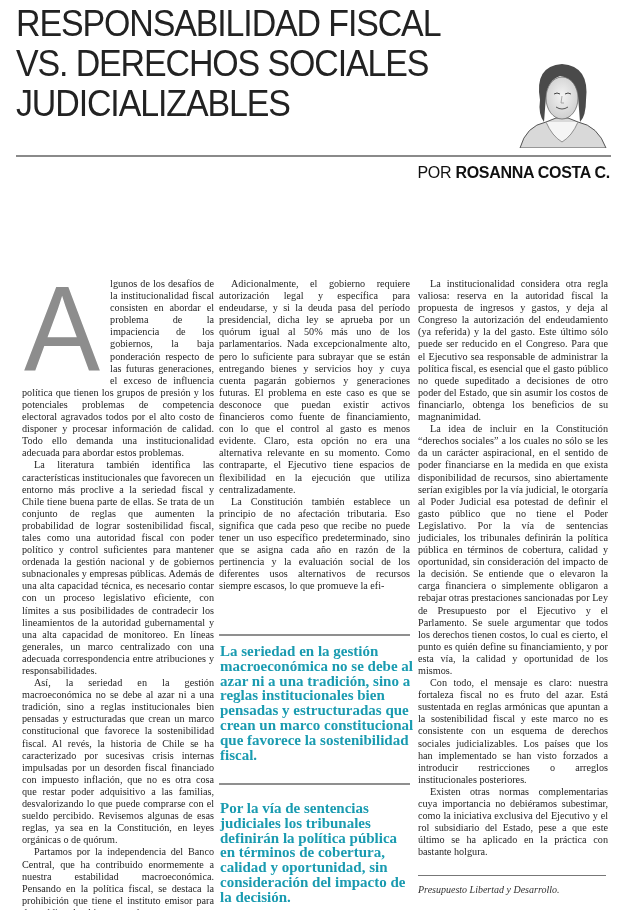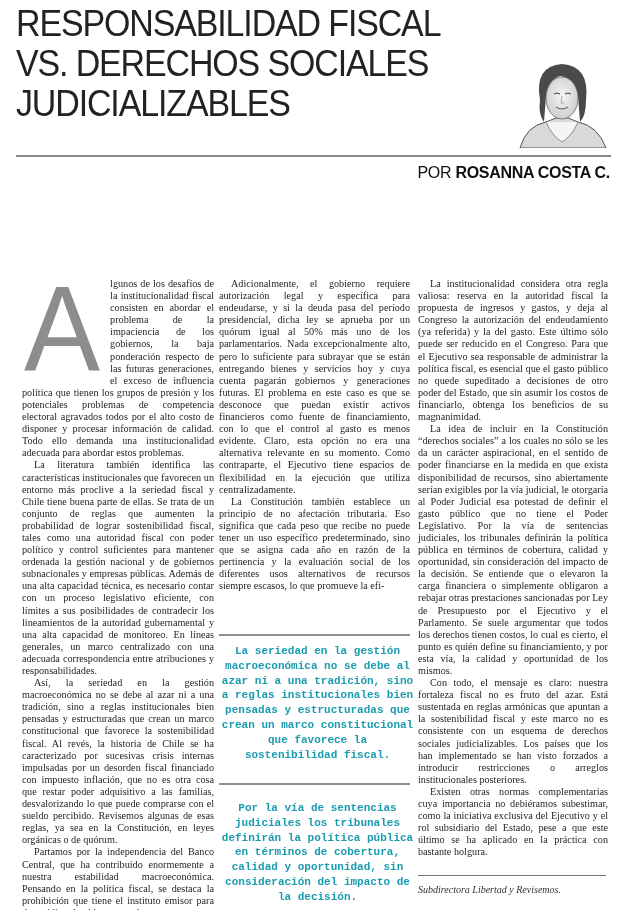--- a/index.html
+++ b/index.html
@@ -31,22 +31,22 @@
   .col2 { left:219px; width:191px; }
   .col3 { left:418px; width:190px; }
   .dropcap {
     float:left; font-family:"Liberation Sans", sans-serif; font-weight:normal;
     font-size:120px; line-height:88px; color:#8d8d8d; margin:6px 8px 0 0; height:100px;
     transform:scaleX(0.95);
   }
   .pq-rule { position:absolute; left:219px; width:191px; height:2px; background:#8f8f8f; }
   .pullquote {
     position:absolute; left:220px; width:195px;
-    font-family:Liberation Mono, monospace; font-weight:bold; font-size:11px; line-height:14.8px;
-    color:#1a9bb0; margin:0;text-align:center;
+    font-family:Liberation Serif, serif; font-weight:bold; font-size:15px; line-height:14.8px;
+    color:#1a9bb0; margin:0;
   }
   .end-rule { position:absolute; left:418px; top:875px; width:188px; height:1px; background:#777; }
   .signature {
     position:absolute; left:418px; top:884px;
     font-family:"Liberation Serif", serif; font-style:italic; font-size:10px; color:#333;
   }
 </style>
 </head>
 <body>
 
@@ -100,13 +100,13 @@
 <p class="pullquote" style="top:765px;margin-top:36px;">Por la vía de sentencias judiciales los tribunales definirán la política pública en términos de cobertura, calidad y oportunidad, sin consideración del impacto de la decisión.</p>
 
 <div class="col col3">
   <p>La institucionalidad considera otra regla valiosa: reserva en la autoridad fiscal la propuesta de ingresos y gastos, y deja al Congreso la autorización del endeudamiento (ya referida) y la del gasto. Este último sólo puede ser reducido en el Congreso. Para que el Ejecutivo sea responsable de administrar la política fiscal, es esencial que el gasto público no quede supeditado a decisiones de otro poder del Estado, que sin asumir los costos de financiarlo, obtenga los beneficios de su magnanimidad.</p>
   <p>La idea de incluir en la Constitución “derechos sociales” a los cuales no sólo se les da un carácter aspiracional, en el sentido de poder financiarse en la medida en que exista disponibilidad de recursos, sino abiertamente serían exigibles por la vía judicial, le otorgaría al Poder Judicial esa potestad de definir el gasto público que no tiene el Poder Legislativo. Por la vía de sentencias judiciales, los tribunales definirán la política pública en términos de cobertura, calidad y oportunidad, sin consideración del impacto de la decisión. Se entiende que o elevaron la carga financiera o simplemente obligaron a rebajar otras prestaciones sancionadas por Ley de Presupuesto por el Ejecutivo y el Parlamento. Se suele argumentar que todos los derechos tienen costos, lo cual es cierto, el punto es quién define su financiamiento, y por esta vía, la calidad y oportunidad de los mismos.</p>
   <p>Con todo, el mensaje es claro: nuestra fortaleza fiscal no es fruto del azar. Está sustentada en reglas armónicas que apuntan a la sostenibilidad fiscal y este marco no es consistente con un esquema de derechos sociales judicializables. Los países que los han implementado se han visto forzados a introducir restricciones o arreglos institucionales posteriores.</p>
   <p>Existen otras normas complementarias cuya importancia no debiéramos subestimar, como la iniciativa exclusiva del Ejecutivo y el rol subsidiario del Estado, pese a que este último se ha aplicado en la práctica con bastante holgura.</p>
 </div>
 
 <div class="end-rule"></div>
-<div class="signature">Subdirectora Libertad y Revisemos.</div>
+<div class="signature">Presupuesto Libertad y Desarrollo.</div>
 
 </body></html>

